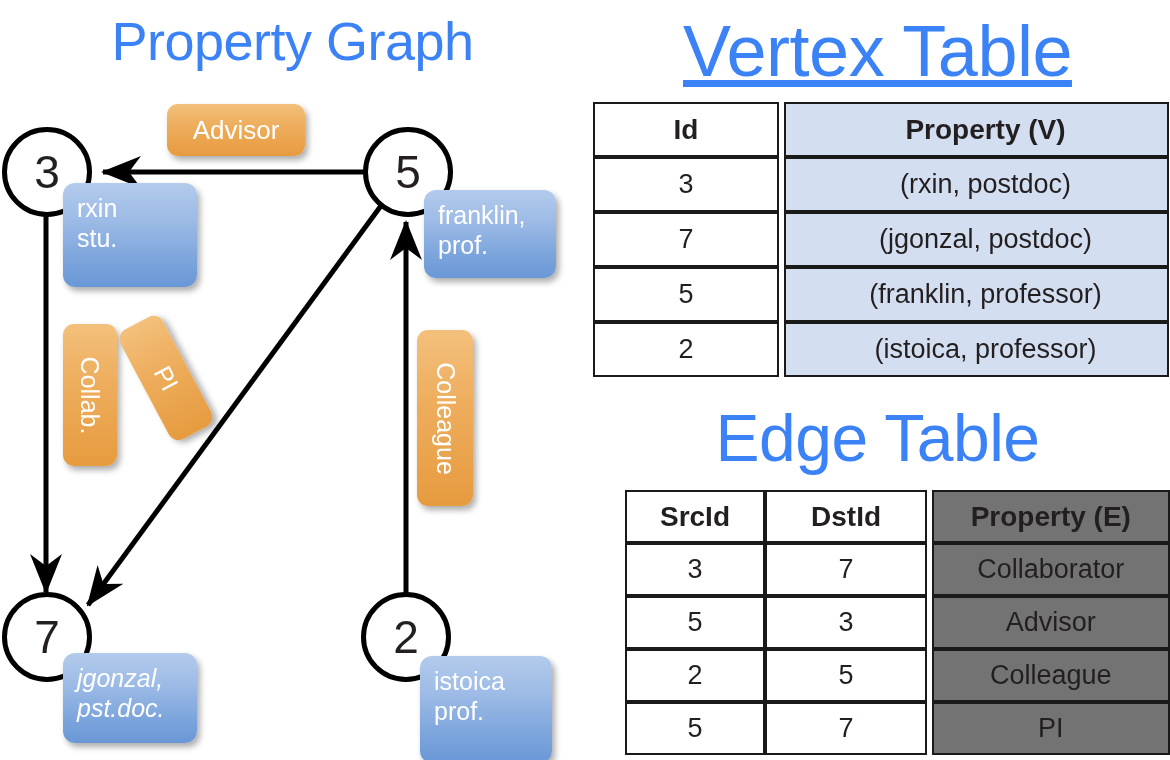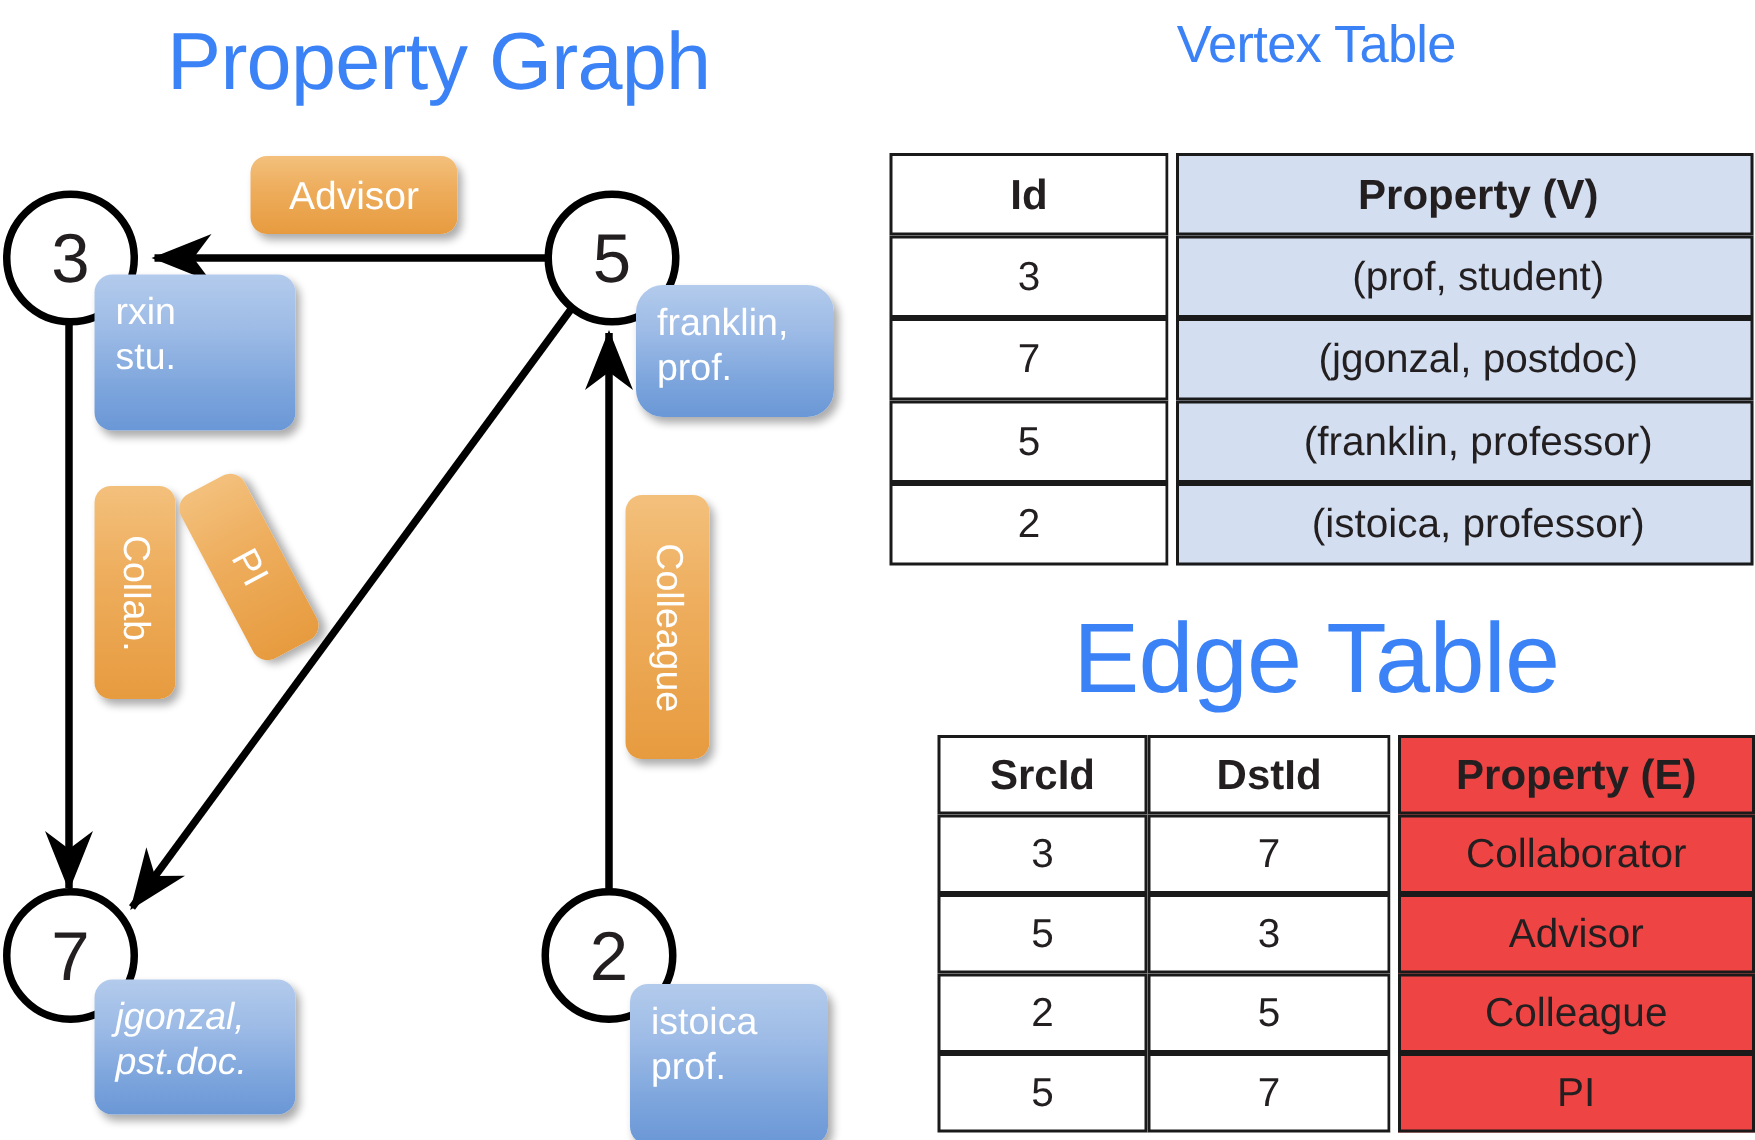--- a/index.html
+++ b/index.html
@@ -19,21 +19,21 @@
   
   .slide-title {
     position: absolute;
     font-family: "Liberation Sans", sans-serif;
     font-weight: 300;
     color: #3b82f6;
     white-space: nowrap;
     letter-spacing: -0.5px;
   }
   #title-property-graph { left: 0px;   top: 10px;  width: 585px; text-align: center; font-size: 54px; }
-  #title-vertex-table   { left: 585px; top: 10px;  width: 585px; text-align: center; font-size: 35px; }
+  #title-vertex-table   { left: 585px; top: 10px;  width: 585px; text-align: center; font-size: 72px; text-decoration: underline; }
   #title-edge-table     { left: 585px; top: 400px; width: 585px; text-align: center; font-size: 66px; }
 
   
   #graph { position: absolute; left: 0; top: 0; width: 585px; height: 760px; }
   #graph-svg { position: absolute; left: 0; top: 0; width: 585px; height: 760px; }
 
   .node-circle {
     position: absolute;
     border: 5px solid #000;
     border-radius: 50%;
@@ -113,21 +113,21 @@
   #vertex-table .col-id   { width: 186px; height: 55px; }
   #vertex-table .col-prop { width: 385px; height: 55px; }
   #vertex-table .prop-cell { background: #d3dff1; padding-left: 18px; }
   #vertex-table .gap { border: none; width: 5px; background: #ffffff; padding: 0; }
 
   
   #edge-table { left: 625px; top: 490px; }
   #edge-table .col-src { width: 148px; height: 53px; }
   #edge-table .col-dst { width: 173px; height: 53px; }
   #edge-table .col-prop { width: 249px; height: 53px; }
-  #edge-table .prop-cell { background: #ef4444; }
+  #edge-table .prop-cell { background: #737373; }
   #edge-table .gap { border: none; width: 5px; background: #ffffff; padding: 0; }
 </style>
 </head>
 <body>
 
 <div id="page">
 
   <div class="slide-title" id="title-property-graph">Property Graph</div>
 
   <div class="slide-title" id="title-vertex-table">Vertex Table</div>
@@ -171,21 +171,21 @@
     </div>
     <div class="node-circle" style="left:361px; top:592px; width:90px; height:90px;">
       <span>2</span>
     </div>
 
     <div class="blue-box" style="left:63px; top:183px; width:134px; height:104px;">
       <div>rxin</div>
       <div>stu.</div>
     </div>
 
-    <div class="blue-box" style="left:424px; top:190px; width:132px; height:88px;border-radius:18px;">
+    <div class="blue-box" style="left:424px; top:190px; width:132px; height:88px;">
       <div>franklin,</div>
       <div>prof.</div>
     </div>
 
     <div class="blue-box" style="left:63px; top:653px; width:134px; height:90px;font-style:italic;">
       <div>jgonzal,</div>
       <div>pst.doc.</div>
     </div>
 
     <div class="blue-box" style="left:420px; top:656px; width:132px; height:107px;">
@@ -215,21 +215,21 @@
       <tr>
         <th class="col-id">Id</th>
         <td class="gap"></td>
         <th class="col-prop prop-cell">Property (V)</th>
       </tr>
     </thead>
     <tbody>
       <tr>
         <td class="col-id">3</td>
         <td class="gap"></td>
-        <td class="col-prop prop-cell">(prof, student)</td>
+        <td class="col-prop prop-cell">(rxin, postdoc)</td>
       </tr>
       <tr>
         <td class="col-id">7</td>
         <td class="gap"></td>
         <td class="col-prop prop-cell">(jgonzal, postdoc)</td>
       </tr>
       <tr>
         <td class="col-id">5</td>
         <td class="gap"></td>
         <td class="col-prop prop-cell">(franklin, professor)</td>

